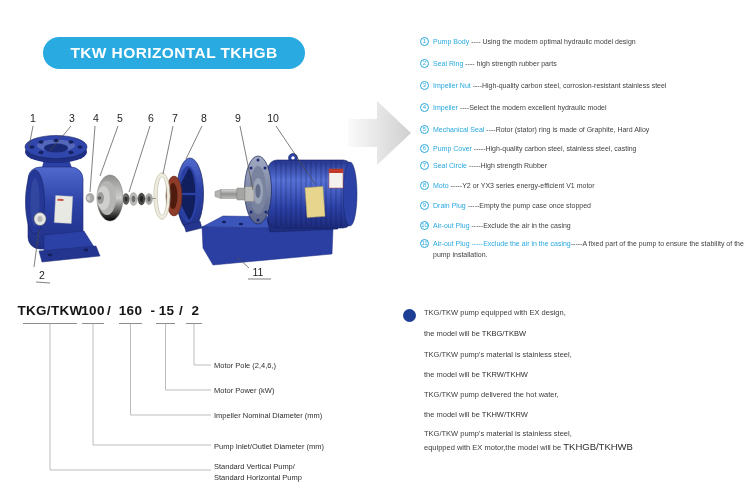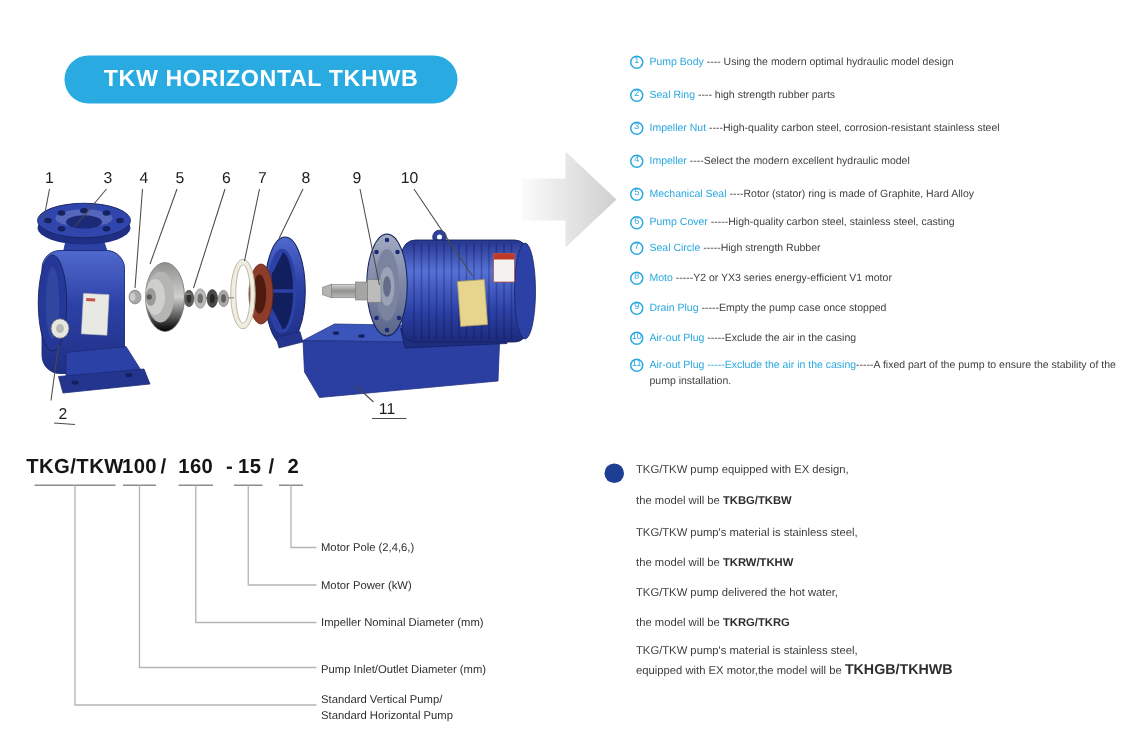--- a/index.html
+++ b/index.html
@@ -12,36 +12,36 @@
   
   .plist{position:absolute;left:420px;top:30px;width:336px;}
   .pitem{position:absolute;display:flex;gap:4px;font-size:7px;line-height:10.5px;color:#3f3f3f;width:334px;}
   .pnum{flex:0 0 auto;width:9px;height:9px;box-sizing:border-box;border:1px solid #29a8df;border-radius:50%;
         color:#29a8df;font-size:6px;line-height:7px;text-align:center;margin-top:-0.5px;}
   .ptext{display:block;width:318px;}
   .pname,.pmid{color:#29a8df;}
   
   .bullet{position:absolute;left:403px;top:309px;width:13px;height:13px;border-radius:50%;background:#1d3e94;}
   .note-line{position:absolute;left:424px;font-size:7.5px;color:#3c3c3c;white-space:pre;}
-  .note-line b{font-weight:bold;color:#2e2e2e;}
+  .note-line b{font-weight:normal;color:#2e2e2e;}
   .note-line.big b{font-size:9.5px;}
   
   svg text{font-family:"Liberation Sans",sans-serif;}
   .seg{font-size:13.5px;font-weight:bold;fill:#151515;letter-spacing:.3px;}
   .lbl{font-size:7.5px;fill:#2e2e2e;}
   .callout{font-size:10.5px;fill:#1c1c1c;}
   .abs{position:absolute;}
 </style>
 </head>
 <body>
 
 <div class="canvas">
 
   <div class="banner">
-    <span>TKW HORIZONTAL TKHWB</span>
+    <span>TKW HORIZONTAL TKHGB</span>
   </div>
 
   <svg class="abs" style="left:8px;top:95px;" width="430" height="200" viewBox="0 0 430 200">
     <defs>
       <linearGradient id="gArrow" x1="0" y1="0" x2="1" y2="0">
         <stop offset="0" stop-color="#fbfbfb"></stop>
           <stop offset="1" stop-color="#cfcfcf"></stop>
       </linearGradient>
       <linearGradient id="gBody" x1="0" y1="0" x2="0" y2="1">
         <stop offset="0" stop-color="#5069cc"></stop>
@@ -318,18 +318,18 @@
     </g>
   </svg>
 
   <div class="bullet"></div>
   <div>
     <div class="note-line" style="top:308px">TKG/TKW pump equipped with EX design,</div>
     <div class="note-line" style="top:329px"><span>the model will be </span><b>TKBG/TKBW</b></div>
     <div class="note-line" style="top:350px">TKG/TKW pump's material is stainless steel,</div>
     <div class="note-line" style="top:370px"><span>the model will be </span><b>TKRW/TKHW</b></div>
     <div class="note-line" style="top:390px">TKG/TKW pump delivered the hot water,</div>
-    <div class="note-line" style="top:410px"><span>the model will be </span><b>TKRG/TKRG</b></div>
+    <div class="note-line" style="top:410px"><span>the model will be </span><b>TKHW/TKRW</b></div>
     <div class="note-line" style="top:429px">TKG/TKW pump's material is stainless steel,</div>
     <div class="note-line big" style="top:441px"><span>equipped with EX motor,the model will be </span><b>TKHGB/TKHWB</b></div>
   </div>
 
 </div>
 
 </body></html>

